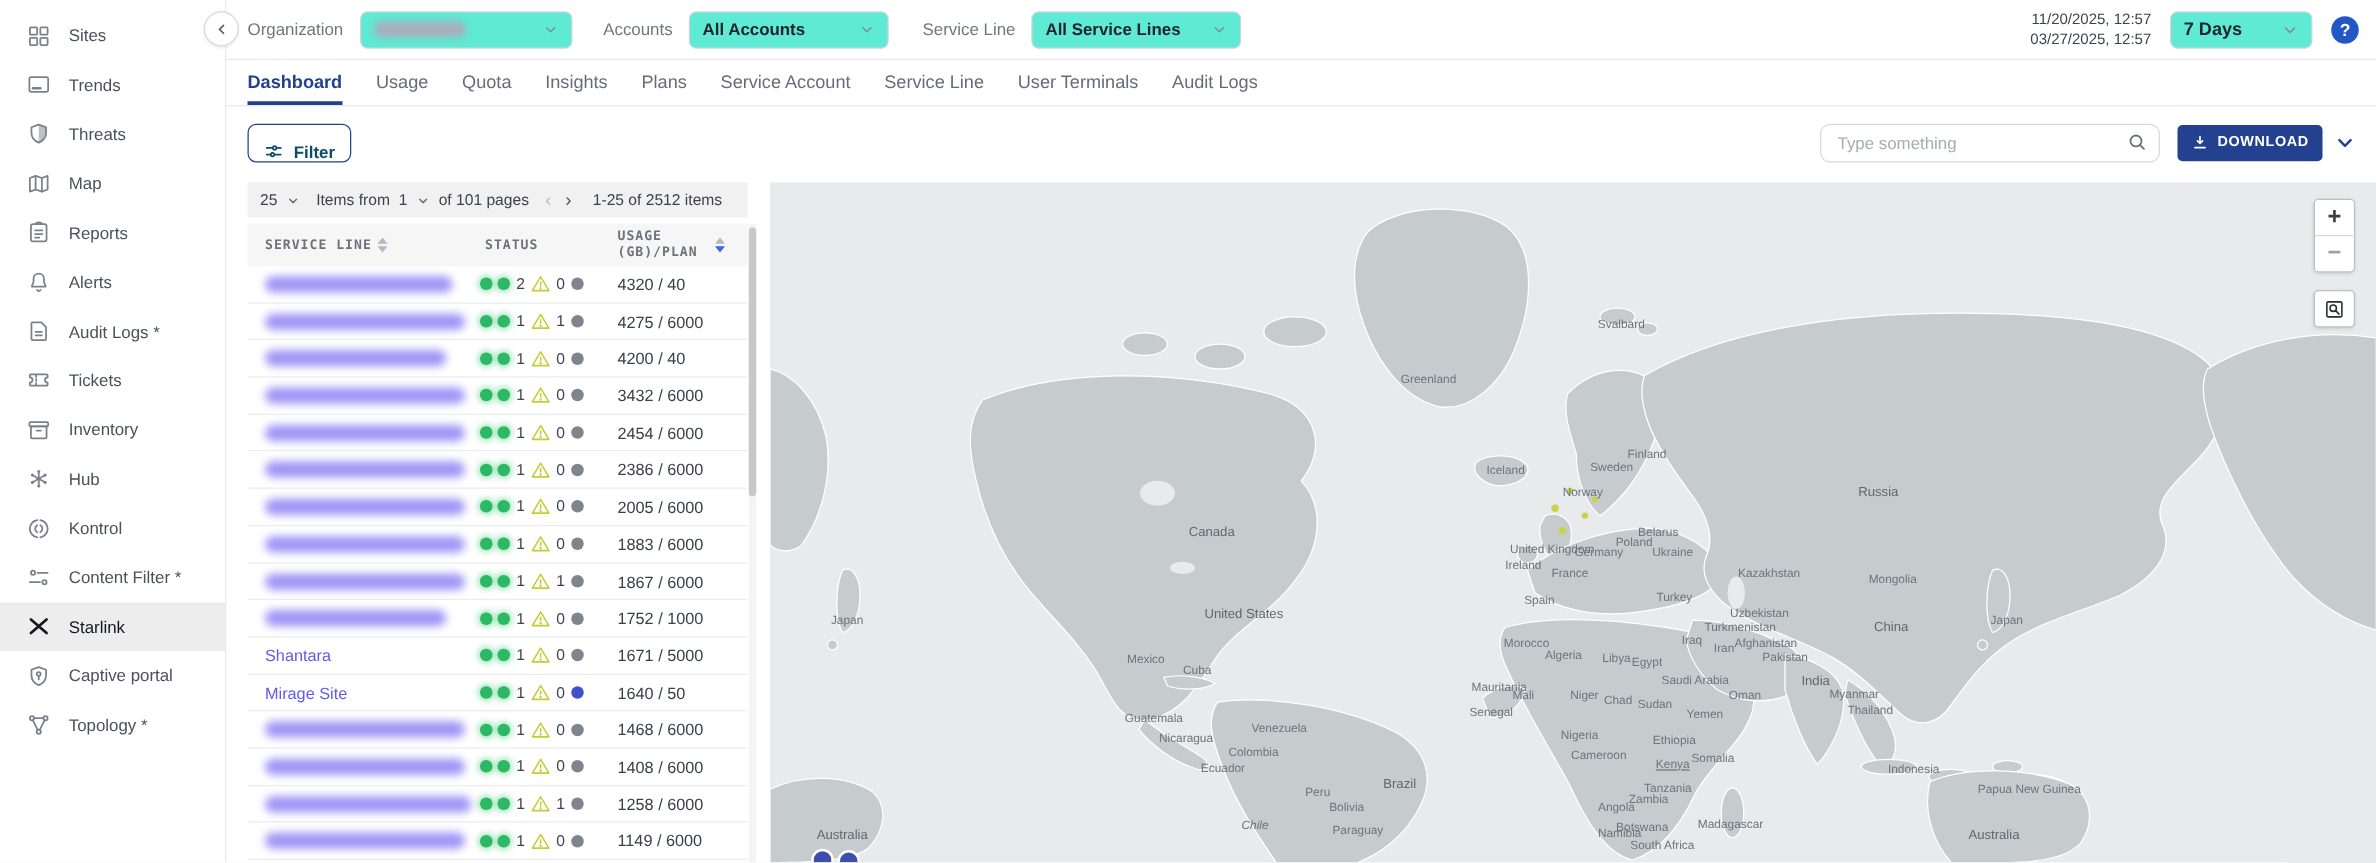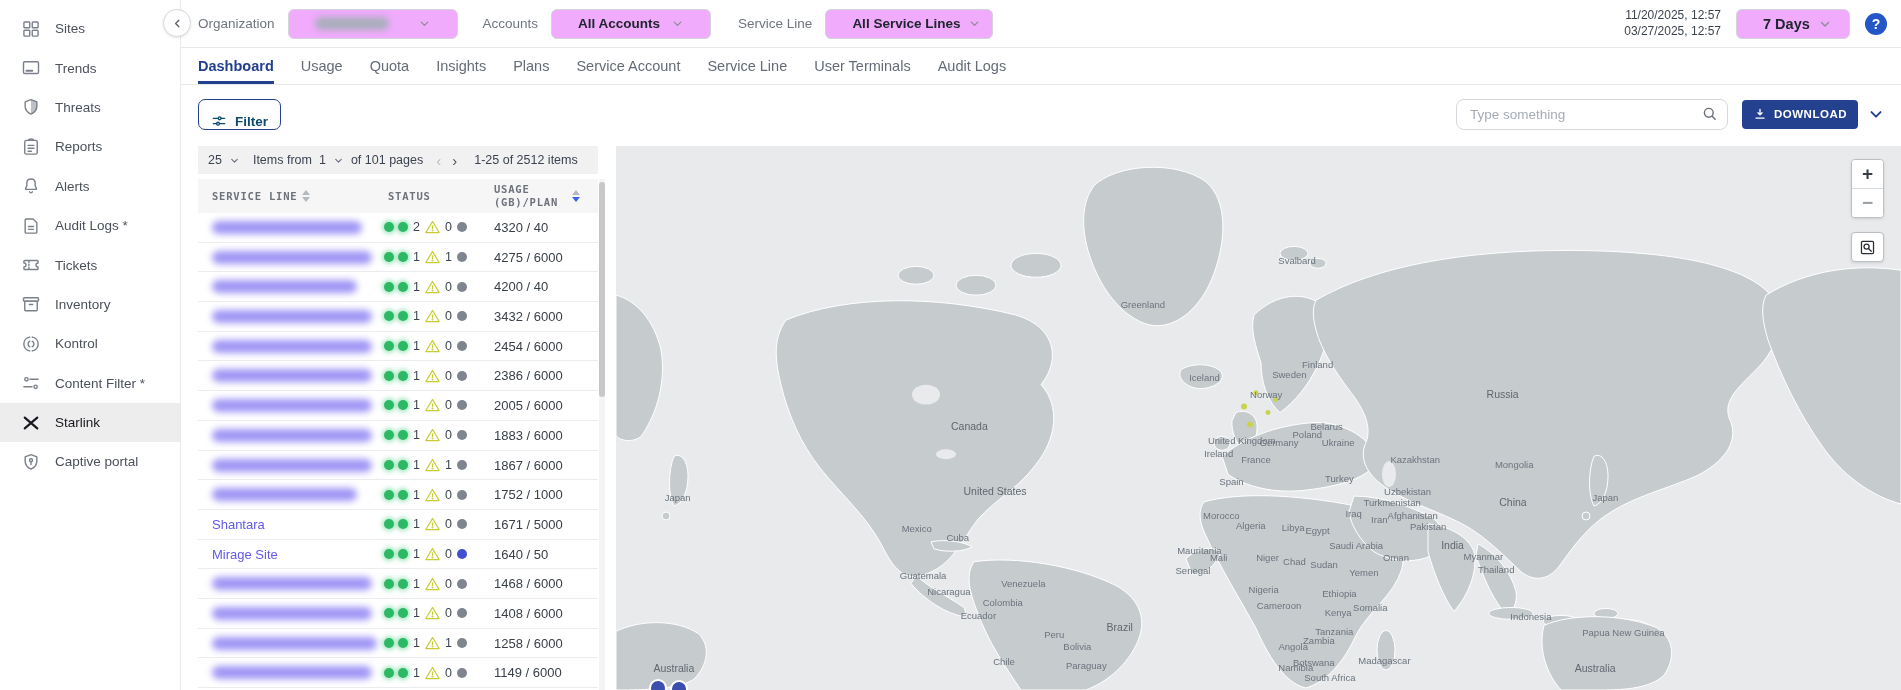--- a/index.html
+++ b/index.html
@@ -18,21 +18,21 @@
 
   .collapse-btn{position:absolute;left:163px;top:9px;width:26px;height:26px;border-radius:50%;
     background:#fff;border:1px solid #d6dade;box-shadow:0 1px 3px rgba(0,0,0,.10);z-index:6;
     display:flex;align-items:center;justify-content:center;color:#5a6068;cursor:pointer;}
 
   
   .topbar{position:absolute;left:181px;top:0;right:0;height:48px;border-bottom:1px solid #e7e9ec;
     display:flex;align-items:center;padding:0 14px 0 17px;box-sizing:border-box;background:#fff;}
   .tb-label{font-size:13.5px;color:#70767f;margin-right:13px;white-space:nowrap;}
   .selbox{height:30px;border:1px solid #d2d6db;border-radius:6px;display:flex;align-items:center;
-    padding:0 26px;box-sizing:border-box;gap:8px;cursor:pointer;background:#f0abfc;}
+    padding:0 10px;box-sizing:border-box;gap:8px;cursor:pointer;background:#5eead4;}
   .selbox .val{font-size:13.5px;font-weight:bold;color:#20252e;white-space:nowrap;}
   .selbox .chev{color:#868c95;display:flex;}
   .blurchip{width:74px;height:13px;border-radius:7px;background:#a9aebc;filter:blur(3px);}
   .dates{margin-left:auto;text-align:right;font-size:12px;color:#3d434d;line-height:1.3;white-space:nowrap;}
   .range-box{margin-left:15px;width:114px;justify-content:space-between;}
   .range-box .val{font-size:14.5px;}
   .help-btn{margin-left:15px;width:22px;height:22px;border-radius:50%;background:#2356c7;color:#fff;
     font-size:14px;font-weight:bold;display:flex;align-items:center;justify-content:center;cursor:pointer;flex:none;}
 
   
@@ -137,20 +137,29 @@
           <svg fill="none" stroke="currentColor" stroke-width="1.7" stroke-linecap="round" stroke-linejoin="round" width="20" height="20" viewBox="0 0 24 24">
             <path d="M12 3.2l7 2.6v5.4c0 4.6-3 7.6-7 9.3-4-1.7-7-4.7-7-9.3V5.8z"></path>
             <path d="M12 3.2l7 2.6v5.4c0 4.6-3 7.6-7 9.3z" fill="currentColor" stroke="none" opacity=".5"></path>
           </svg>
         </span>
         <span class="side-label">Threats</span>
       </div>
       <div class="side-item">
         <span class="side-icon">
           <svg fill="none" stroke="currentColor" stroke-width="1.7" stroke-linecap="round" stroke-linejoin="round" width="20" height="20" viewBox="0 0 24 24">
+            <path d="M3.5 6.5l5.5-2 6 2 5.5-2v13l-5.5 2-6-2-5.5 2z"></path>
+            <path d="M9 4.5v13M15 6.5v13"></path>
+          </svg>
+        </span>
+        <span class="side-label">Map</span>
+      </div>
+      <div class="side-item">
+        <span class="side-icon">
+          <svg fill="none" stroke="currentColor" stroke-width="1.7" stroke-linecap="round" stroke-linejoin="round" width="20" height="20" viewBox="0 0 24 24">
             <rect x="4.5" y="4" width="15" height="16.5" rx="2"></rect>
             <path d="M9 4c0-1 .8-1.6 3-1.6S15 3 15 4"></path>
             <path d="M8.5 10h7M8.5 13.5h7M8.5 17h4"></path>
           </svg>
         </span>
         <span class="side-label">Reports</span>
       </div>
       <div class="side-item">
         <span class="side-icon">
           <svg fill="none" stroke="currentColor" stroke-width="1.7" stroke-linecap="round" stroke-linejoin="round" width="20" height="20" viewBox="0 0 24 24">
@@ -180,20 +189,35 @@
       </div>
       <div class="side-item">
         <span class="side-icon">
           <svg fill="none" stroke="currentColor" stroke-width="1.7" stroke-linecap="round" stroke-linejoin="round" width="20" height="20" viewBox="0 0 24 24">
             <path d="M4.5 8.5h15V19a1 1 0 0 1-1 1h-13a1 1 0 0 1-1-1z"></path>
             <rect x="3" y="4.5" width="18" height="4" rx="1"></rect>
             <path d="M10 12.5h4"></path>
           </svg>
         </span>
         <span class="side-label">Inventory</span>
+      </div>
+      <div class="side-item">
+        <span class="side-icon">
+          <svg fill="none" stroke="currentColor" stroke-width="1.7" stroke-linecap="round" stroke-linejoin="round" width="20" height="20" viewBox="0 0 24 24">
+            <circle cx="12" cy="12" r="2" fill="currentColor" stroke="none"></circle>
+            <path d="M12 10V6.4M13.8 11l3.1-1.8M13.8 13l3.1 1.8M12 14v3.6M10.2 13l-3.1 1.8M10.2 11L7.1 9.2"></path>
+            <circle cx="12" cy="5" r="1.5" fill="currentColor" stroke="none"></circle>
+            <circle cx="18.1" cy="8.5" r="1.5" fill="currentColor" stroke="none"></circle>
+            <circle cx="18.1" cy="15.5" r="1.5" fill="currentColor" stroke="none"></circle>
+            <circle cx="12" cy="19" r="1.5" fill="currentColor" stroke="none"></circle>
+            <circle cx="5.9" cy="15.5" r="1.5" fill="currentColor" stroke="none"></circle>
+            <circle cx="5.9" cy="8.5" r="1.5" fill="currentColor" stroke="none"></circle>
+          </svg>
+        </span>
+        <span class="side-label">Hub</span>
       </div>
       <div class="side-item">
         <span class="side-icon">
           <svg fill="none" stroke="currentColor" stroke-width="1.7" stroke-linecap="round" stroke-linejoin="round" width="20" height="20" viewBox="0 0 24 24">
             <path d="M10.5 3.7a8.4 8.4 0 0 0 0 16.6"></path>
             <path d="M13.5 3.7a8.4 8.4 0 0 1 0 16.6"></path>
             <path d="M13.5 8.6a3.9 3.9 0 0 1 0 6.8"></path>
             <path d="M10.5 8.6a3.9 3.9 0 0 0 0 6.8"></path>
           </svg>
         </span>
@@ -220,20 +244,31 @@
       </div>
       <div class="side-item">
         <span class="side-icon">
           <svg fill="none" stroke="currentColor" stroke-width="1.7" stroke-linecap="round" stroke-linejoin="round" width="20" height="20" viewBox="0 0 24 24">
             <path d="M12 3.2l7 2.6v5.4c0 4.6-3 7.6-7 9.3-4-1.7-7-4.7-7-9.3V5.8z"></path>
             <circle cx="12" cy="9.8" r="1.8"></circle>
             <path d="M12 11.6V15"></path>
           </svg>
         </span>
         <span class="side-label">Captive portal</span>
+      </div>
+      <div class="side-item">
+        <span class="side-icon">
+          <svg fill="none" stroke="currentColor" stroke-width="1.7" stroke-linecap="round" stroke-linejoin="round" width="20" height="20" viewBox="0 0 24 24">
+            <circle cx="5.5" cy="5.5" r="2"></circle>
+            <circle cx="18.5" cy="5.5" r="2"></circle>
+            <circle cx="12" cy="18.5" r="2"></circle>
+            <path d="M7.6 5.5h8.8M6.3 7.4l4.7 9.2M17.7 7.4L13 16.6"></path>
+          </svg>
+        </span>
+        <span class="side-label">Topology *</span>
       </div>
     </nav>
   <div class="collapse-btn">
     <span style="display:flex">
       <svg width="13" height="13" viewBox="0 0 24 24" fill="none" stroke="currentColor" stroke-width="2.4" stroke-linecap="round" stroke-linejoin="round">
           <path d="M14.5 6l-6 6 6 6"></path>
         </svg>
     </span>
   </div>
 
@@ -791,30 +826,30 @@
         <span class="map-label" style="left: 45.4%; top: 74.3%;">Mauritania</span>
         <span class="map-label" style="left: 46.9%; top: 75.6%;">Mali</span>
         <span class="map-label" style="left: 50.7%; top: 75.6%;">Niger</span>
         <span class="map-label" style="left: 52.8%; top: 76.3%;">Chad</span>
         <span class="map-label" style="left: 55.1%; top: 76.9%;">Sudan</span>
         <span class="map-label" style="left: 44.9%; top: 77.9%;">Senegal</span>
         <span class="map-label" style="left: 50.4%; top: 81.4%;">Nigeria</span>
         <span class="map-label" style="left: 56.3%; top: 82.2%;">Ethiopia</span>
         <span class="map-label" style="left: 58.7%; top: 84.8%;">Somalia</span>
         <span class="map-label" style="left: 51.6%; top: 84.3%;">Cameroon</span>
-        <span class="map-label" style="left: 56.2%; top: 85.6%;">Kenya</span>
+        <span class="map-label" style="left: 56.2%; top: 85.6%; text-decoration: underline;">Kenya</span>
         <span class="map-label" style="left: 55.9%; top: 89.2%;">Tanzania</span>
         <span class="map-label" style="left: 31.7%; top: 80.3%;">Venezuela</span>
         <span class="map-label" style="left: 30.1%; top: 83.8%;">Colombia</span>
         <span class="map-label" style="left: 28.2%; top: 86.3%;">Ecuador</span>
         <span class="map-label" style="left: 34.1%; top: 89.7%;">Peru</span>
         <span class="map-label big" style="left: 39.2%; top: 88.5%;">Brazil</span>
         <span class="map-label" style="left: 35.9%; top: 92%;">Bolivia</span>
         <span class="map-label" style="left: 36.6%; top: 95.4%;">Paraguay</span>
-        <span class="map-label" style="left: 30.2%; top: 94.6%;">Chile</span>
+        <span class="map-label" style="left: 30.2%; top: 94.6%; font-style: italic;">Chile</span>
         <span class="map-label" style="left: 52.7%; top: 92%;">Angola</span>
         <span class="map-label" style="left: 54.7%; top: 90.8%;">Zambia</span>
         <span class="map-label" style="left: 52.9%; top: 95.8%;">Namibia</span>
         <span class="map-label" style="left: 54.3%; top: 94.8%;">Botswana</span>
         <span class="map-label" style="left: 54%; top: 97.6%; margin-left: 20px;">South Africa</span>
         <span class="map-label" style="left: 59.8%; top: 94.4%;">Madagascar</span>
         <span class="map-label" style="left: 71.2%; top: 86.4%;">Indonesia</span>
         <span class="map-label" style="left: 78.4%; top: 89.3%;">Papua New Guinea</span>
         <span class="map-label big" style="left: 76.2%; top: 95.9%;">Australia</span>
         <span class="map-label big" style="left: 4.5%; top: 95.9%;">Australia</span>

